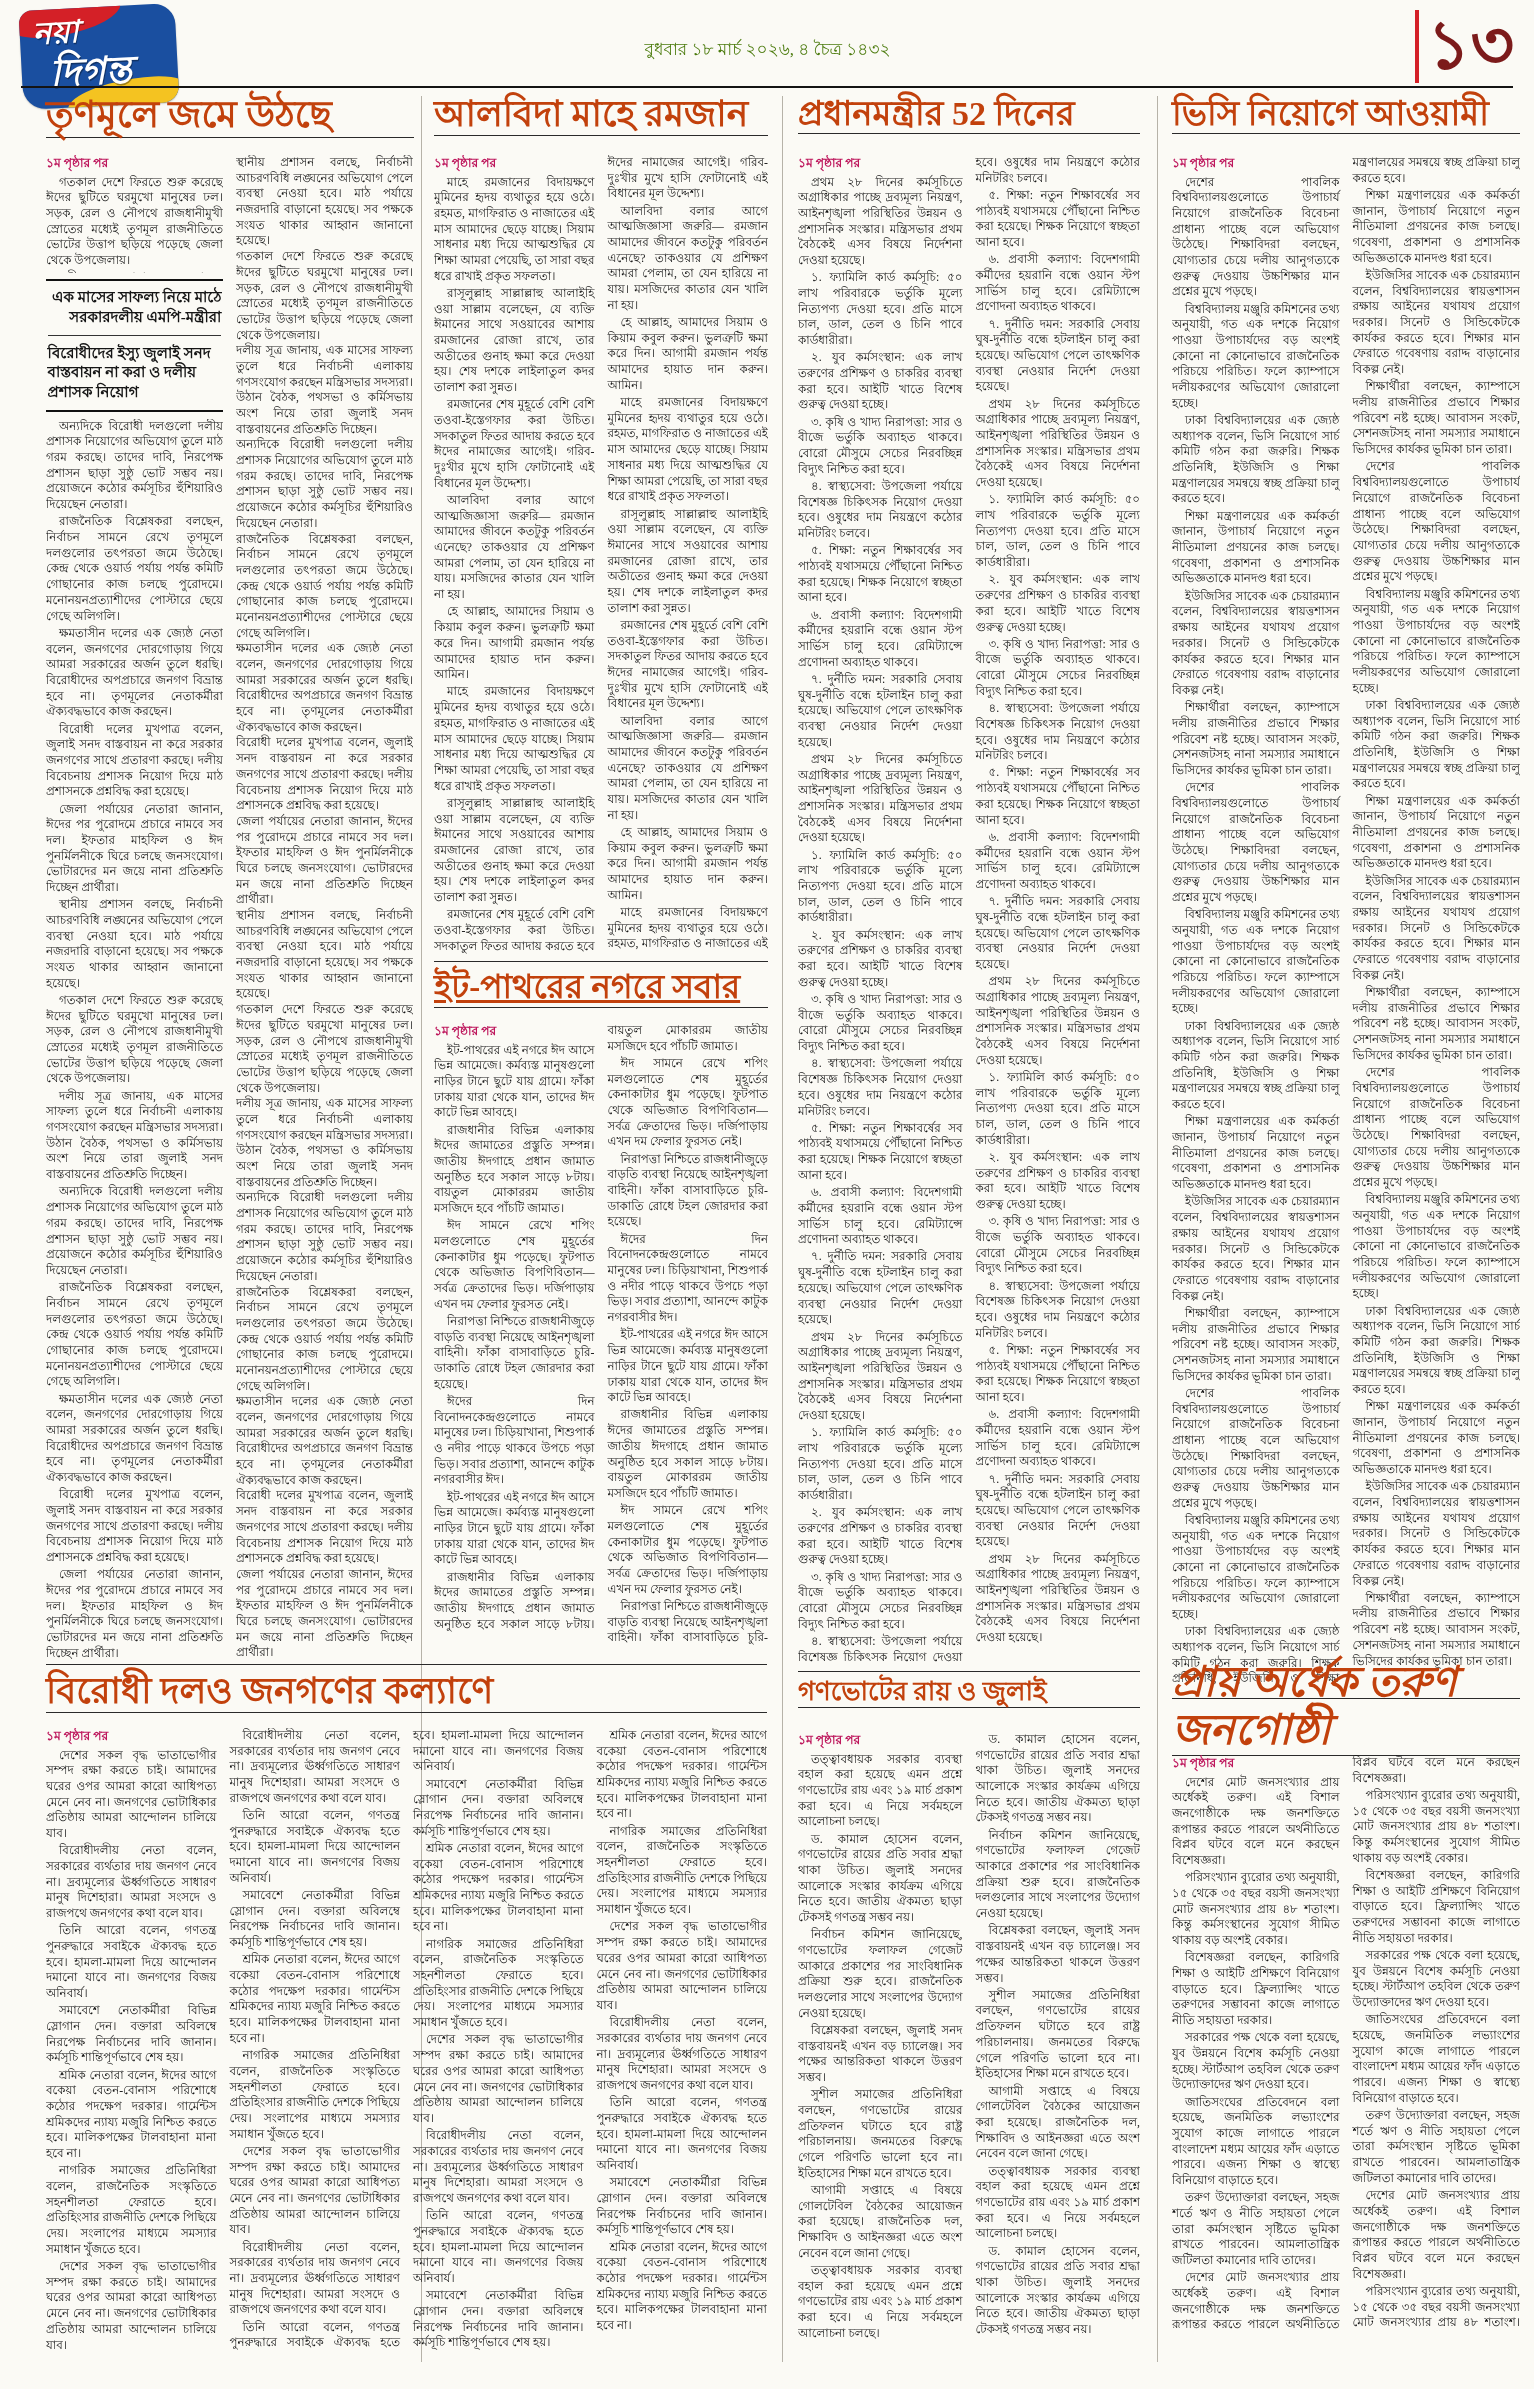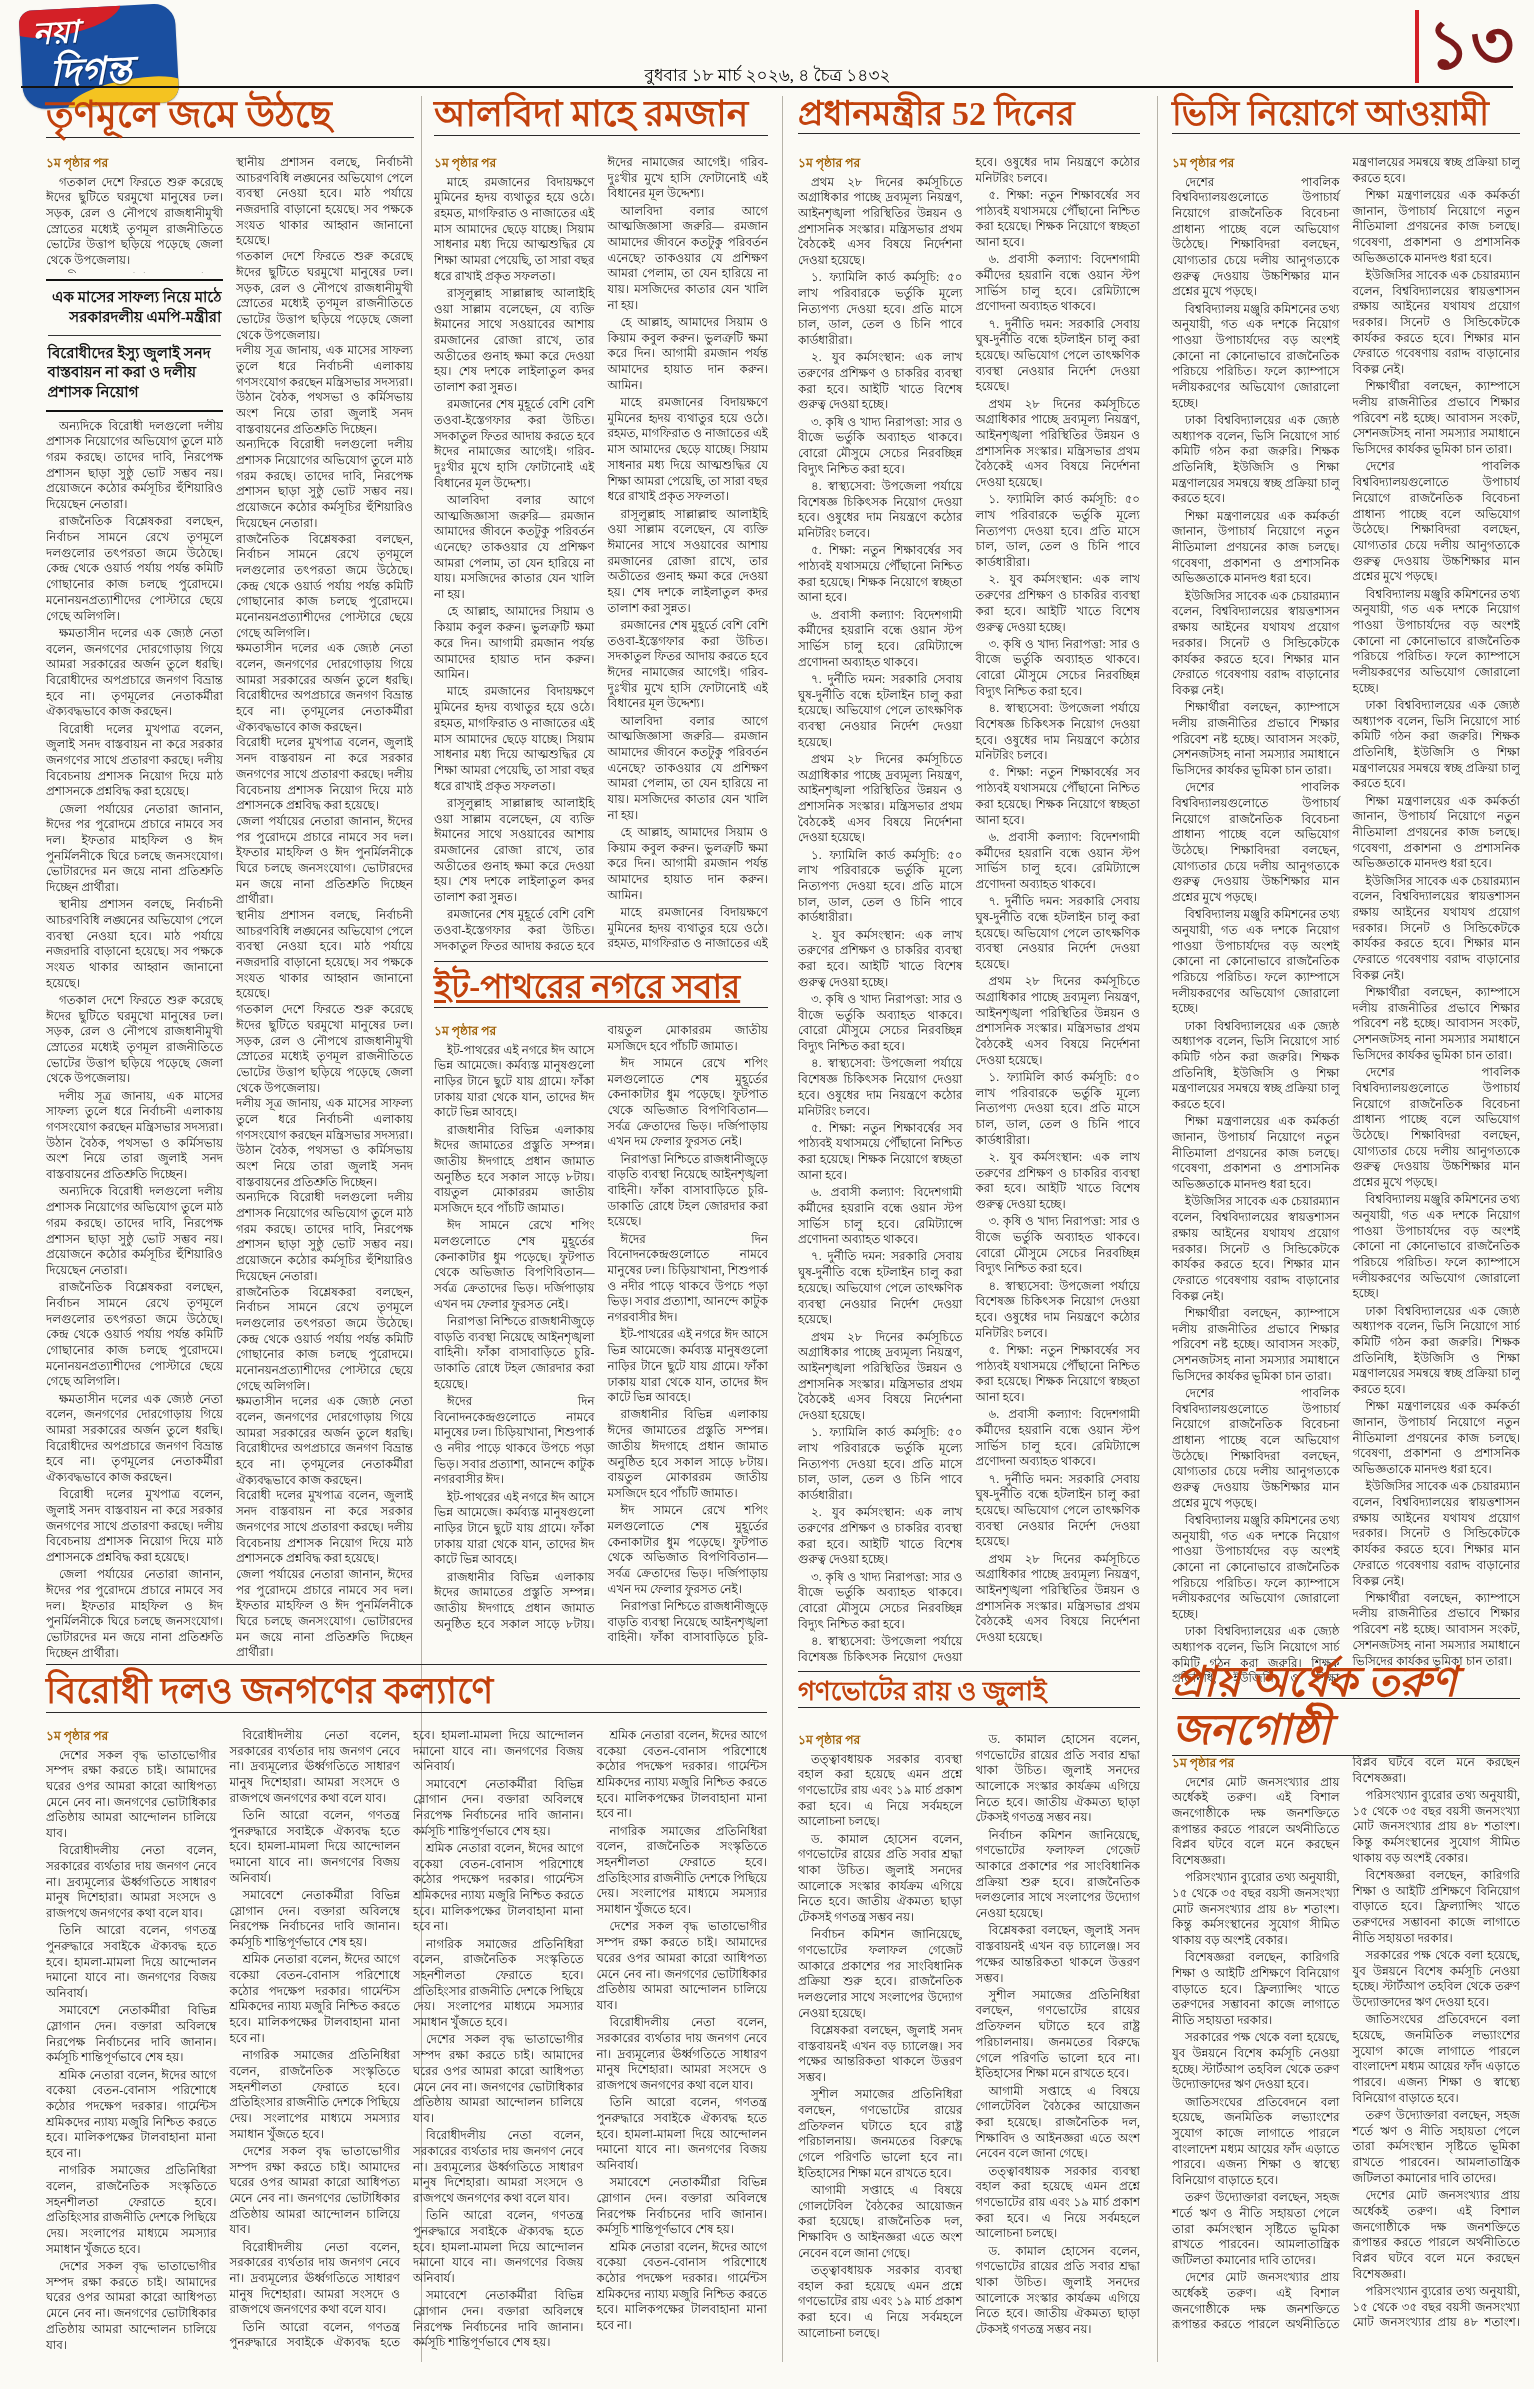--- a/index.html
+++ b/index.html
@@ -29,22 +29,22 @@
     position:absolute; left:13px; top:6.5px; color:#fff; font-weight:bold;
     font-style:italic; font-size:31px; line-height:1.1;
     text-shadow:0.8px 1.6px 0 rgba(0,0,0,.35);
   }
   .logo-t2 {
     position:absolute; left:28px; top:44px; color:#fff; font-weight:bold;
     font-style:italic; font-size:38px; line-height:1.1;
     text-shadow:0.8px 1.6px 0 rgba(0,0,0,.35);
   }
   .dateline {
-    position:absolute; left:0; top:62px; width:100%;
-    text-align:center; font-size:17px; color:#000000;
+    position:absolute; left:0; top:36px; width:100%;
+    text-align:center; font-size:17px; color:#4d7c0f;
   }
   .pageno-wrap {
     position:absolute; right:21px; top:9.8px;
     display:flex; align-items:flex-start; gap:8px;
   }
   .pageno-bar { width:4.1px; height:73px; background:#d42027; }
   .pageno {
     font-size:67px; font-weight:bold; color:#7c1b1b; line-height:1.05;
   }
   .header-rule { position:absolute; left:21px; top:86px; width:1492px; height:2.4px; background:#141414; }
@@ -62,21 +62,21 @@
 
   
   .body-multi {
     position:absolute; overflow:hidden;
     column-gap:13px; column-fill:auto;
     font-size:11.8px; line-height:1.33; text-align:justify; color:#161616;
   }
   .body-multi p, .fillv p { margin:0 0 1.6px; text-indent:13px; }
   .leadin {
     font-weight:bold; font-size:12.2px; text-indent:0; margin:0 0 3.3px;
-    color:#a16207;
+    color:#be185d;
   }
   .colwrap { position:absolute; display:flex; gap:13px; overflow:hidden; }
   .ncol {
     width:177px; overflow:hidden;
     font-size:11.8px; line-height:1.33; text-align:justify; color:#161616;
   }
   .ncol-flex { display:flex; flex-direction:column; }
   .fillv { overflow:hidden; }
 
   

